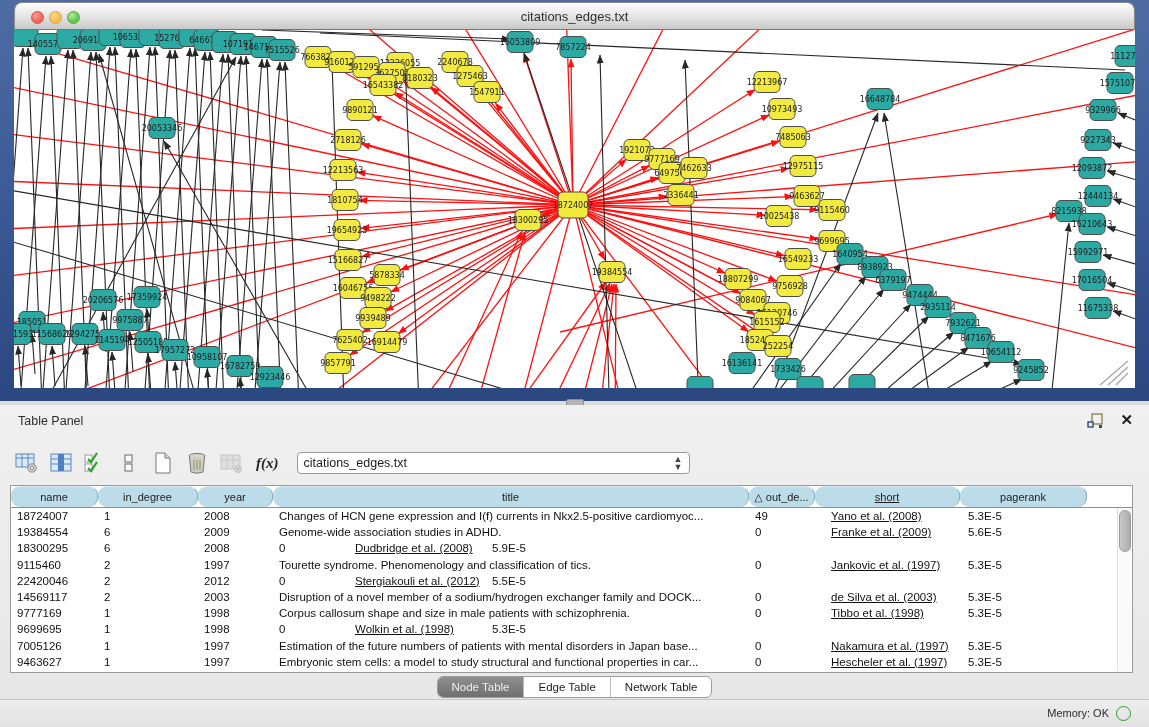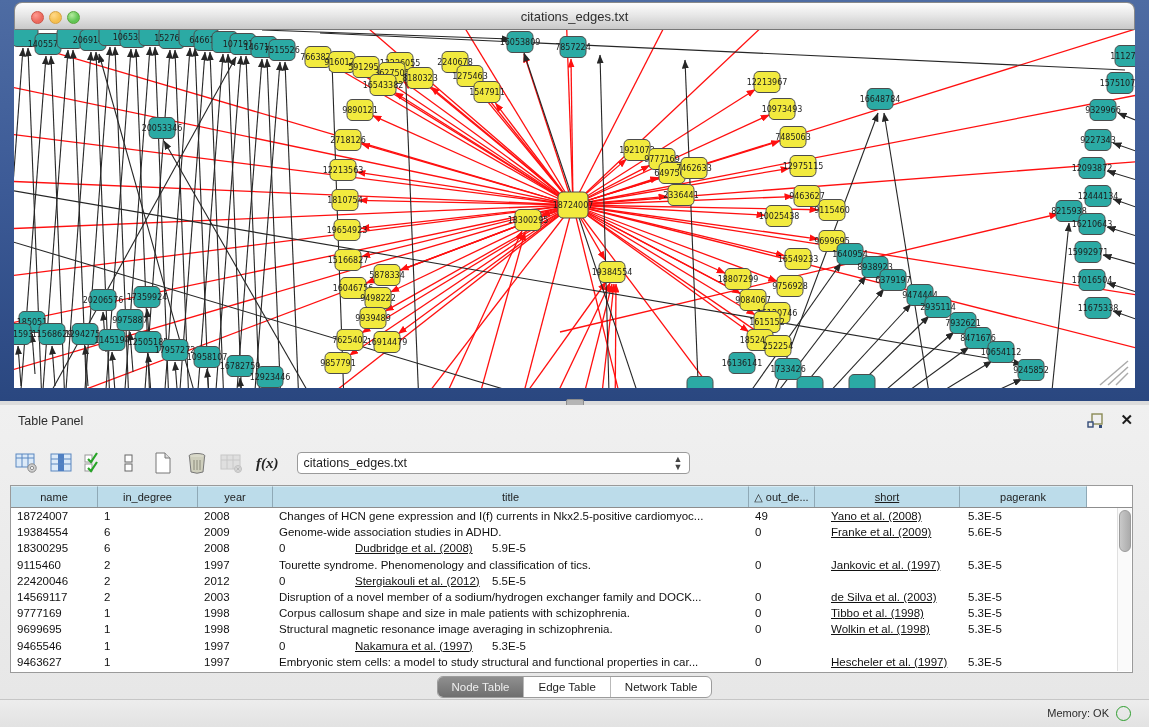--- a/index.html
+++ b/index.html
@@ -42,21 +42,21 @@
     border-radius:4px;display:flex;align-items:center;padding:0 6px;box-sizing:border-box;
     font-size:12.5px;color:#1c1c1c;margin-left:8px;}
   #table-selector .sel-text{flex:1;}
   #selector-stepper{font-size:9px;color:#444;line-height:8px;text-align:center;}
   
   #table-box{position:absolute;left:10px;top:80px;width:1123px;height:188px;
     background:#fff;border:1px solid #9a9a9a;box-sizing:border-box;overflow:hidden;}
   #header-row{display:flex;height:21px;border-bottom:1px solid #8d8d8d;background:#fff;}
   .th{background:#bcdcea;border-right:1px solid #8fa9b6;border-top:1px solid #d8ecf4;
     font-size:11px;color:#1d1d1d;text-align:center;line-height:20px;box-sizing:border-box;
-    overflow:hidden;white-space:nowrap;}
+    overflow:hidden;white-space:nowrap;border-radius:9px;}
   .tr{display:flex;height:16.2px;}
   .td{font-size:11.5px;color:#111;line-height:16px;padding-left:6px;box-sizing:border-box;
     overflow:hidden;white-space:nowrap;}
   .c0{width:87px;} .c1{width:100px;} .c2{width:75px;} .c3{width:476px;}
   .c4{width:66px;} .c5{width:145px;text-decoration:underline;} .c6{width:127px;}
   .td.c5{padding-left:16px;} .td.c6{padding-left:8px;}
   #vscroll{position:absolute;right:1px;top:22px;bottom:1px;width:13px;background:#fafafa;
     border-left:1px solid #e0e0e0;}
   #vscroll-thumb{position:absolute;left:1px;top:2px;width:10px;height:40px;border-radius:6px;
     background:linear-gradient(90deg,#c9c9c9,#ababab);border:1px solid #9b9b9b;}
@@ -803,29 +803,29 @@
           <div class="td c2">1998</div>
           <div class="td c3">Corpus callosum shape and size in male patients with schizophrenia.</div>
           <div class="td c4">0</div>
           <div class="td c5">Tibbo et al. (1998)</div>
           <div class="td c6">5.3E-5</div>
         </div>
         <div class="tr">
           <div class="td c0">9699695</div>
           <div class="td c1">1</div>
           <div class="td c2">1998</div>
-          <div class="td c3">Structural magnetic resonance image averaging in schizophrenia.</div>
           <div class="td c4">0</div>
           <div class="td c5">Wolkin et al. (1998)</div>
           <div class="td c6">5.3E-5</div>
         </div>
         <div class="tr">
-          <div class="td c0">9465546</div>
+          <div class="td c0">7005126</div>
           <div class="td c1">1</div>
           <div class="td c2">1997</div>
+          <div class="td c3">Estimation of the future numbers of patients with mental disorders in Japan base...</div>
           <div class="td c4">0</div>
           <div class="td c5">Nakamura et al. (1997)</div>
           <div class="td c6">5.3E-5</div>
         </div>
         <div class="tr">
           <div class="td c0">9463627</div>
           <div class="td c1">1</div>
           <div class="td c2">1997</div>
           <div class="td c3">Embryonic stem cells: a model to study structural and functional properties in car...</div>
           <div class="td c4">0</div>

